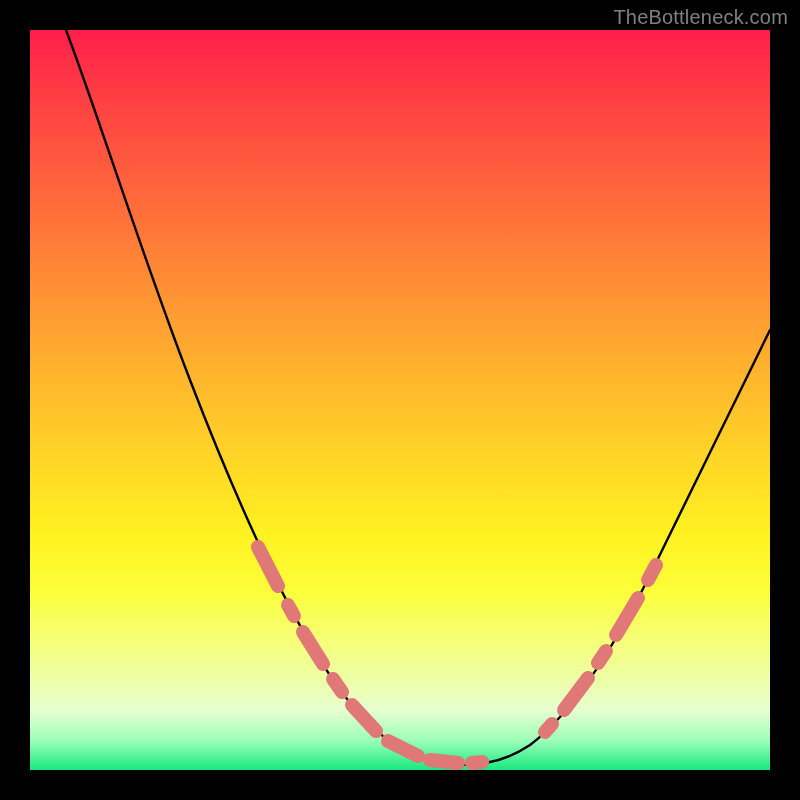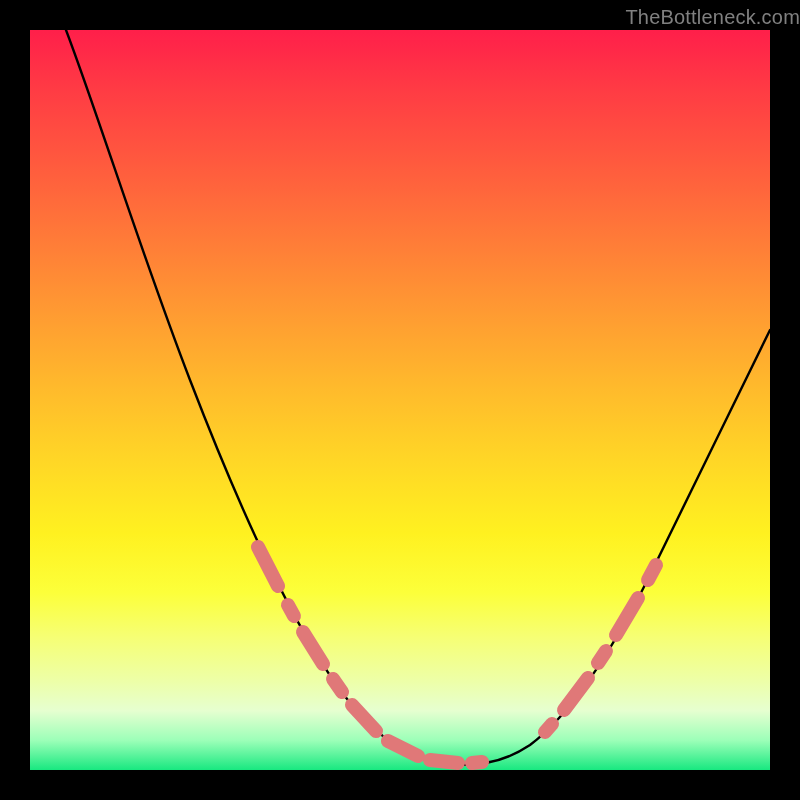--- a/index.html
+++ b/index.html
@@ -38,21 +38,21 @@
       #f6ff74 82%,
       #edffa8 88%,
       #e6ffd0 92%,
       #9cffb8 96%,
       #18e880 100%
     );
   }
   .watermark {
     position: absolute;
     top: 6px;
-    right: 0;
+    right: 12px;
     color: #808080;
     font-size: 20px;
     letter-spacing: 0.2px;
     user-select: none;
   }
   svg.curve {
     position: absolute;
     left: 0;
     top: 0;
     width: 740px;

